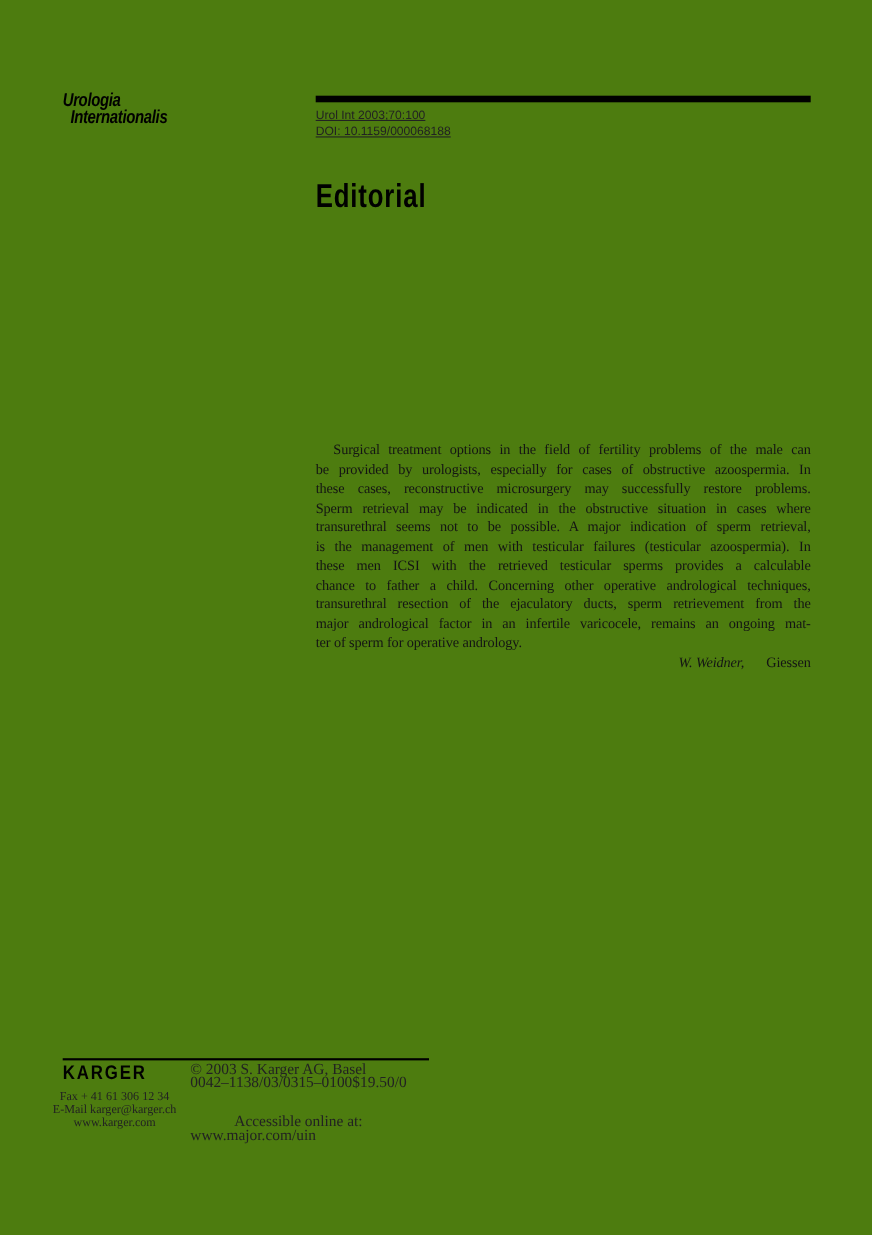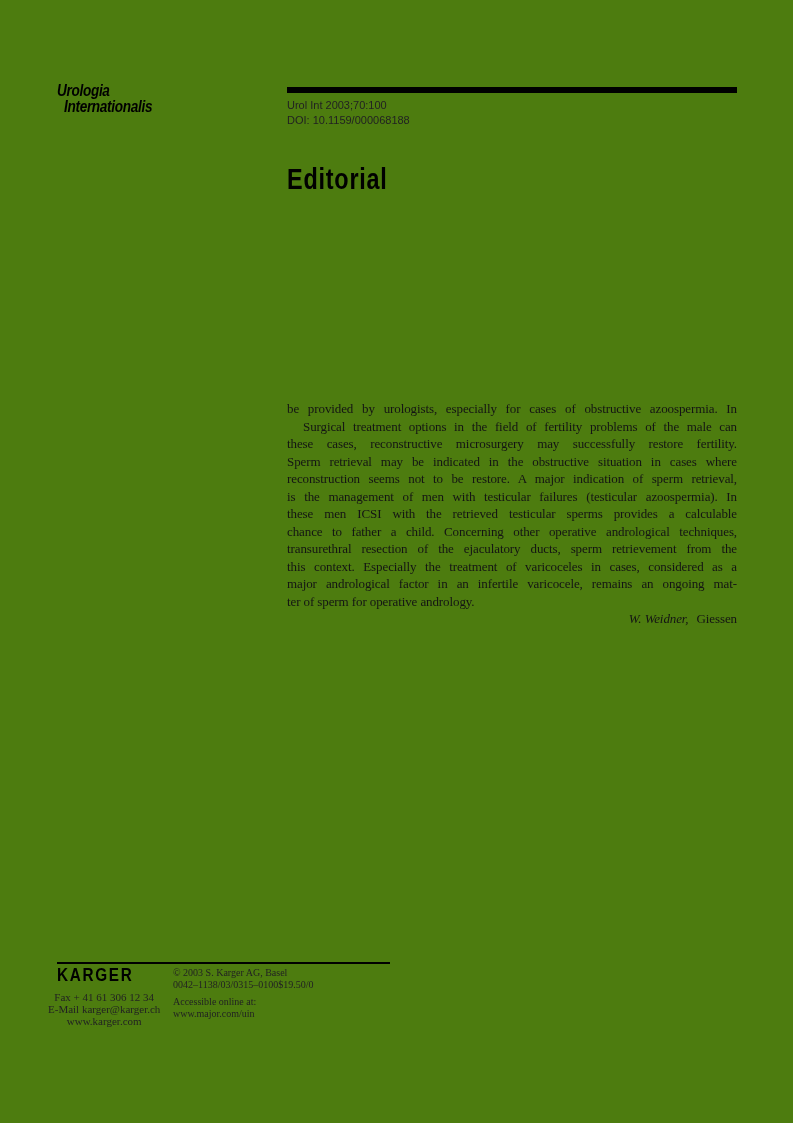--- a/index.html
+++ b/index.html
@@ -14,51 +14,51 @@
     font-style:italic; font-weight:bold; font-size:17px; line-height:16px;
     letter-spacing:-0.4px; color:#000;
   }
   .logo .l1, .logo .l2 { display:block; transform:scaleX(0.8); transform-origin:0 0; white-space:nowrap; }
   .logo .l2 { margin-left:7px; }
   
   .bar { position:absolute; left:287px; top:87px; width:450px; height:6px; background:#000; }
   
   .cite {
     position:absolute; left:287px; top:98px;
-    font-family:"Liberation Sans", sans-serif; font-size:11px; line-height:15px; color:#222;
+    font-family:"Liberation Sans", sans-serif; font-size:11px; line-height:15px; color:#222;text-decoration:underline;
   }
   
   .title {
     position:absolute; left:287px; top:163px;
     font-family:"Liberation Sans", sans-serif; font-weight:bold;
     font-size:30px; line-height:32px; letter-spacing:1px; color:#000;
     transform:scaleX(0.78); transform-origin:0 0; white-space:nowrap;
   }
   
   .article {
     position:absolute; left:287px; top:400px; width:450px;
     font-size:13px; line-height:17.5px; letter-spacing:-0.1px; color:#141414;
   }
   .jline { text-align:justify; text-align-last:justify; }
   .jline.first { text-indent:16px; }
   .jline.last { text-align:left; text-align-last:left; }
   .signature { text-align:right; }
   .sig-name { font-style:italic; }
-  .sig-city { margin-left:8px; }
+  .sig-city { margin-left:20px; }
   
   .frule { position:absolute; left:57px; top:962px; width:333px; height:2px; background:#000; }
   .karger {
     position:absolute; left:57px; top:965px;
     font-family:"Liberation Sans", sans-serif; font-weight:bold;
     font-size:18px; line-height:20px; letter-spacing:2px; color:#000;
     transform:scaleX(0.85); transform-origin:0 0; white-space:nowrap;
   }
   .fl { position:absolute; left:48px; top:991px; font-size:11px; line-height:12px; color:#222;text-align:center; }
-  .fr { position:absolute; left:173px; top:967px; font-size:10px; line-height:12px; color:#222; }
-  .fr .gap { margin-top:5px; }
+  .fr { position:absolute; left:173px; top:967px; font-size:14px; line-height:12px; color:#222; }
+  .fr .gap { margin-top:24px;text-align:center; }
 </style>
 </head>
 <body>
 
 <div class="page">
 
   <div class="logo">
     <span class="l1">Urologia</span>
     <span class="l2">Internationalis</span>
   </div>
@@ -66,30 +66,29 @@
   <div class="bar"></div>
 
   <div class="cite">
     <div>Urol Int 2003;70:100</div>
     <div>DOI: 10.1159/000068188</div>
   </div>
 
   <div class="title">Editorial</div>
 
   <div class="article">
+    <div class="jline first">Surgical treatment options in the field of fertility problems of the male can</div>
     <div class="jline">be provided by urologists, especially for cases of obstructive azoospermia. In</div>
-    <div class="jline first">Surgical treatment options in the field of fertility problems of the male can</div>
-    <div class="jline">these cases, reconstructive microsurgery may successfully restore fertility.</div>
+    <div class="jline">these cases, reconstructive microsurgery may successfully restore problems.</div>
     <div class="jline">Sperm retrieval may be indicated in the obstructive situation in cases where</div>
-    <div class="jline">reconstruction seems not to be restore. A major indication of sperm retrieval,</div>
+    <div class="jline">transurethral seems not to be possible. A major indication of sperm retrieval,</div>
     <div class="jline">is the management of men with testicular failures (testicular azoospermia). In</div>
     <div class="jline">these men ICSI with the retrieved testicular sperms provides a calculable</div>
     <div class="jline">chance to father a child. Concerning other operative andrological techniques,</div>
     <div class="jline">transurethral resection of the ejaculatory ducts, sperm retrievement from the</div>
-    <div class="jline">this context. Especially the treatment of varicoceles in cases, considered as a</div>
     <div class="jline">major andrological factor in an infertile varicocele, remains an ongoing mat-</div>
     <div class="jline last">ter of sperm for operative andrology.</div>
     <div class="signature">
       <span class="sig-name">W. Weidner,</span><span class="sig-city">Giessen</span>
     </div>
   </div>
 
   <div class="frule"></div>
 
   <div class="karger">KARGER</div>

